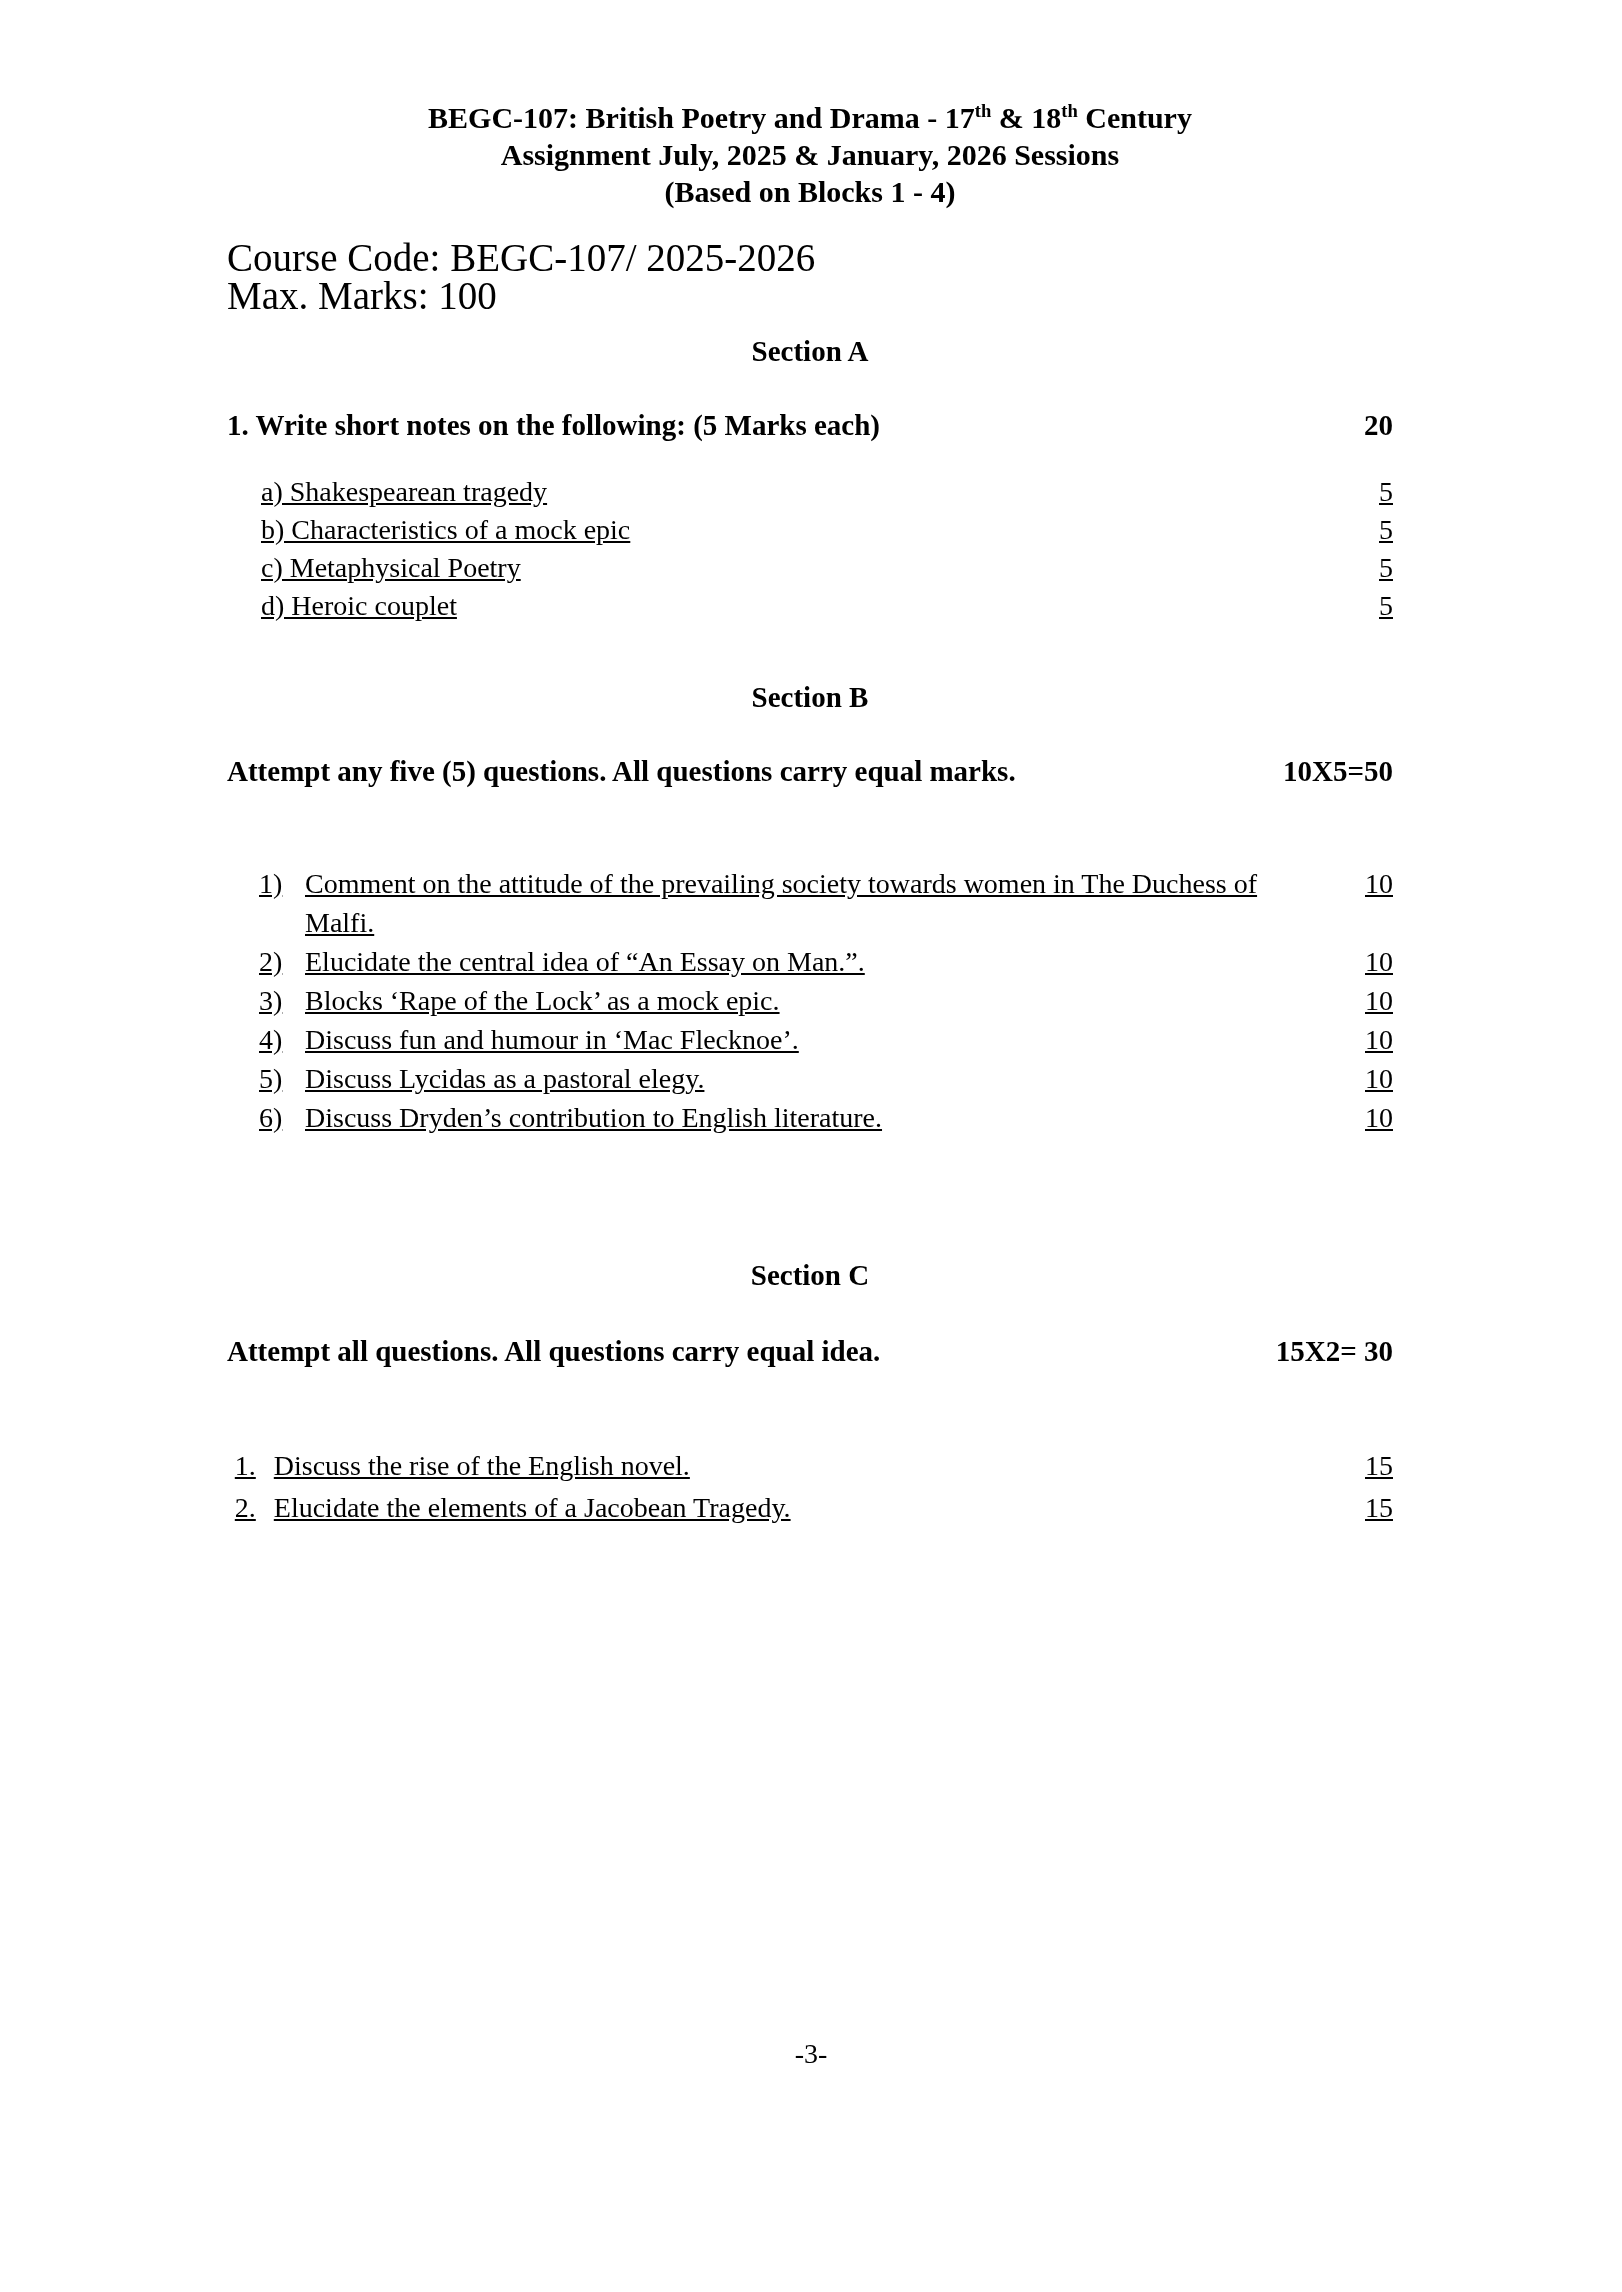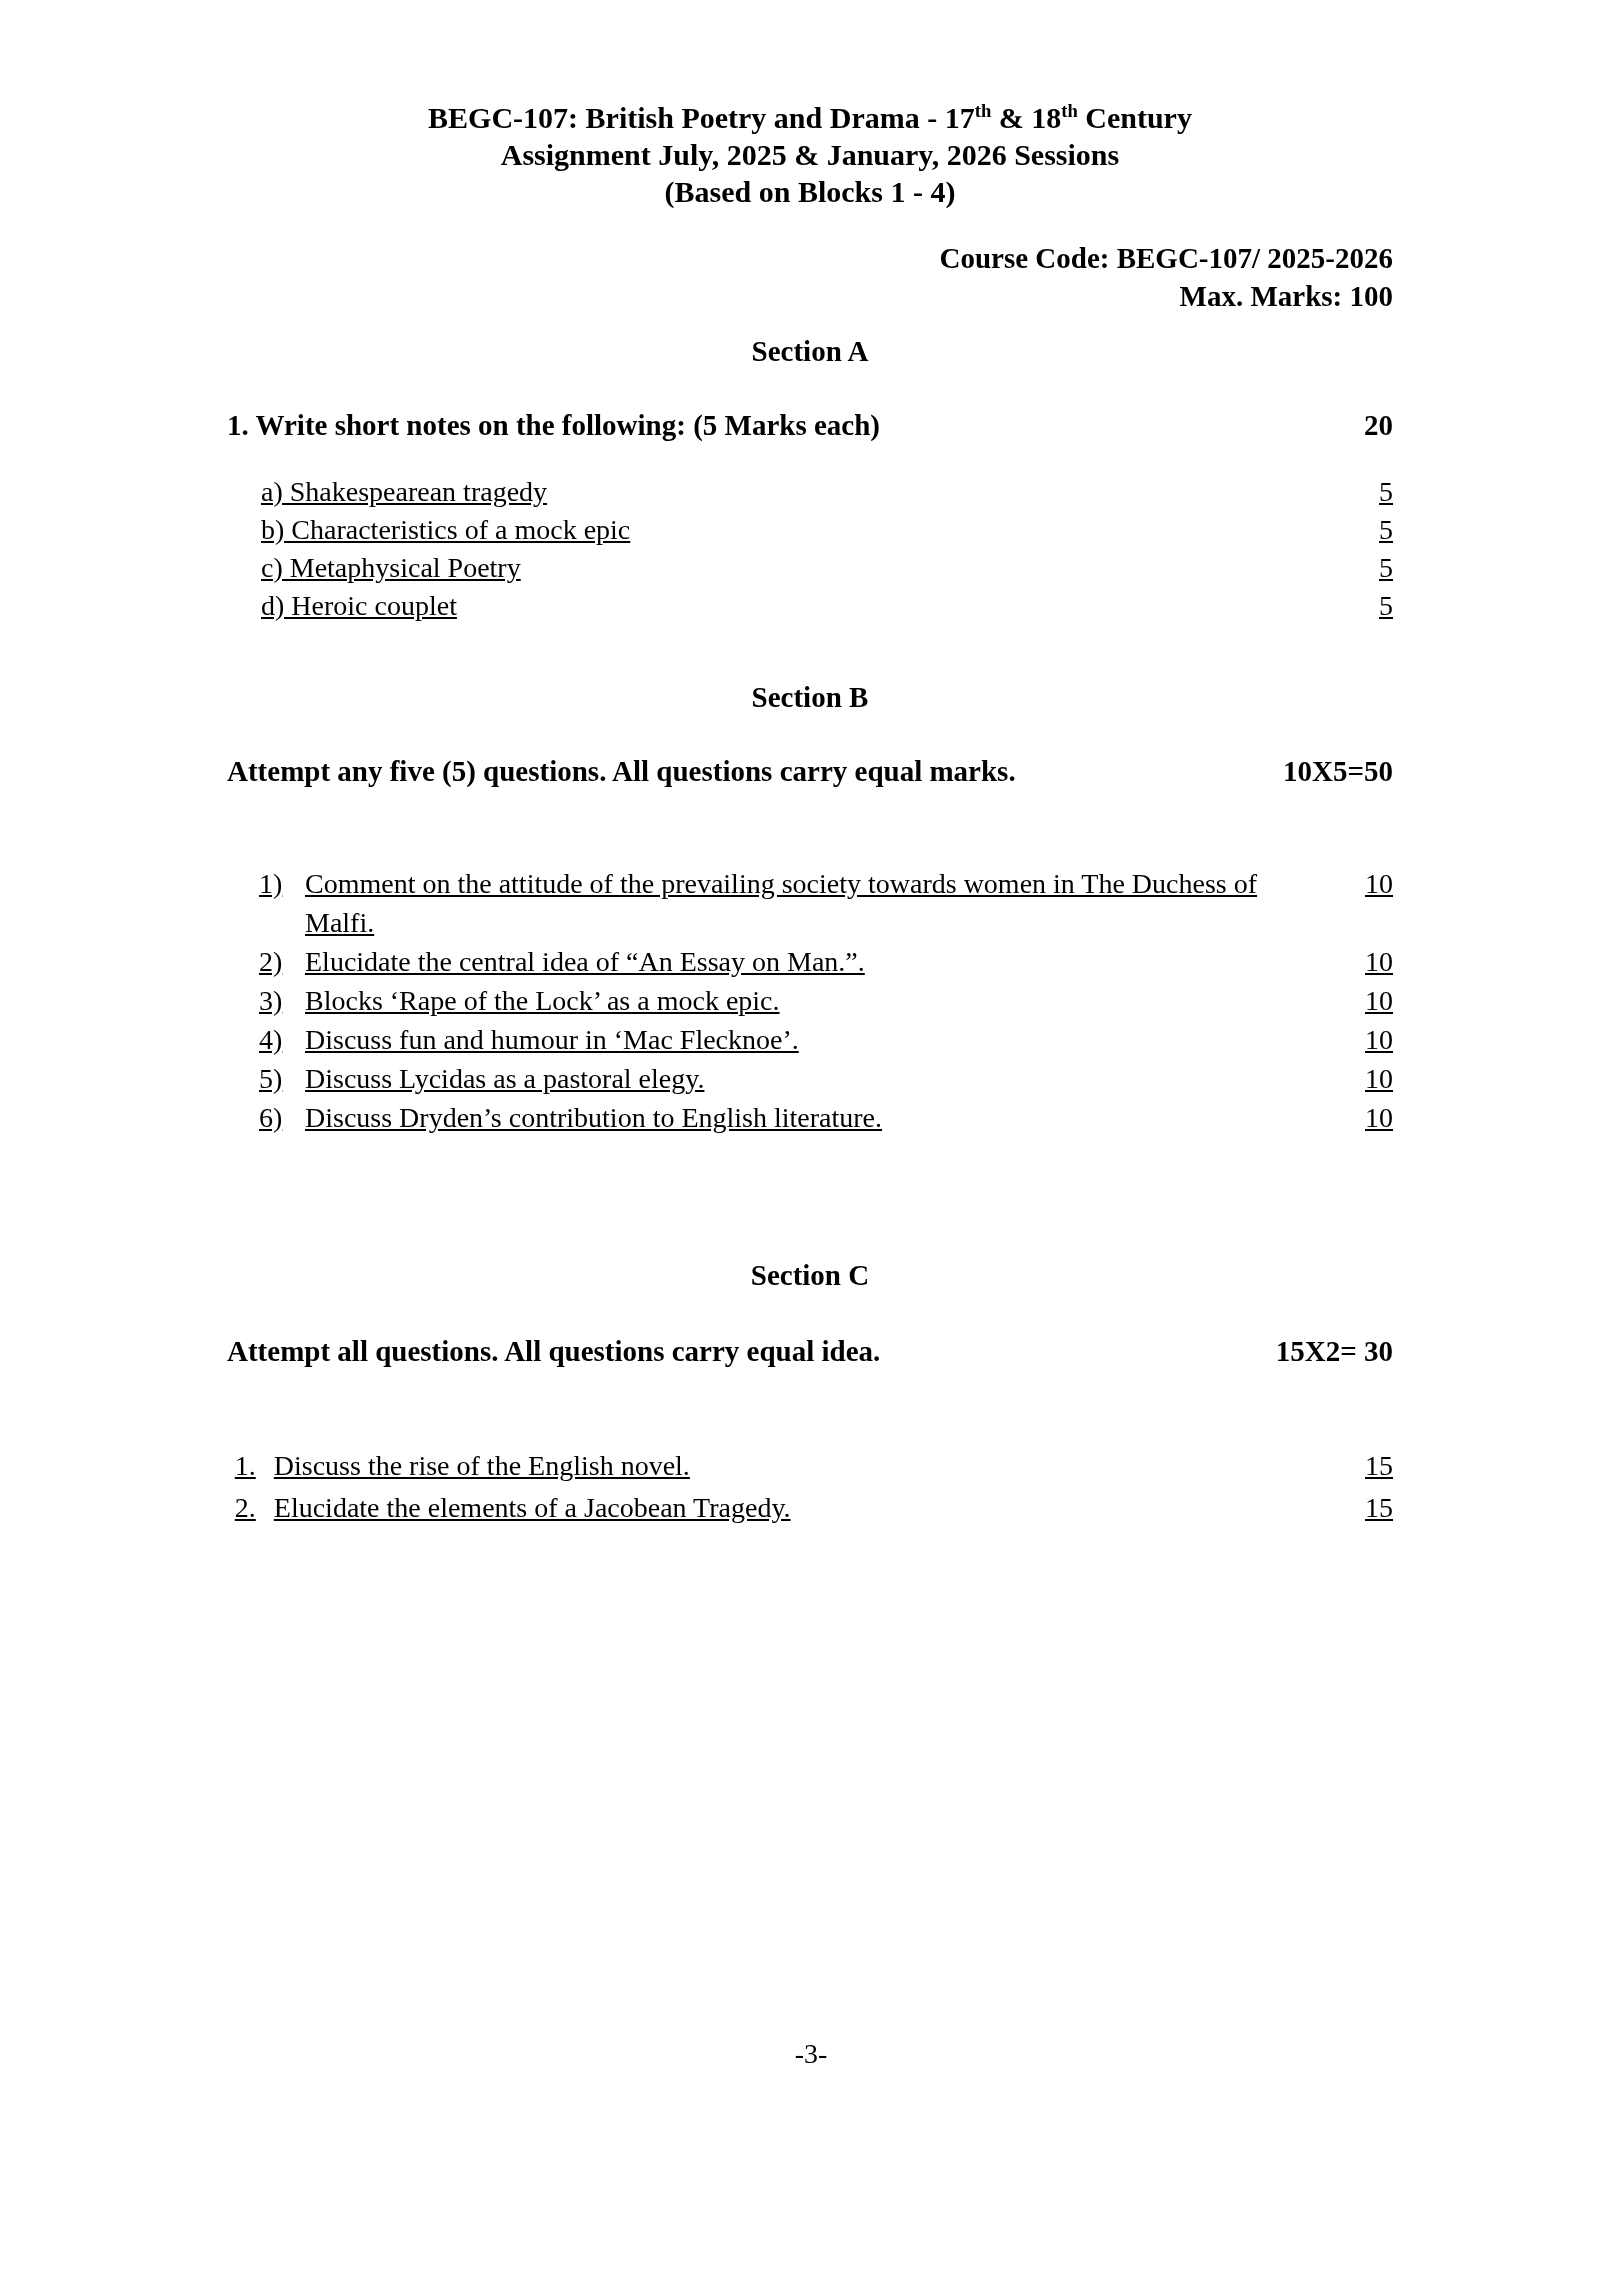--- a/index.html
+++ b/index.html
@@ -24,23 +24,22 @@
     font-size: 30px;
     line-height: 37px;
   }
   .doc-header sup {
     font-size: 0.62em;
     vertical-align: super;
     line-height: 0;
   }
   .meta-block {
     margin-top: 29px;
-    text-align: right;
-    font-weight: bold;
-    font-size: 29px;
+    font-weight: normal;
+    font-size: 39px;
     line-height: 38px;
   }
   .section-heading {
     text-align: center;
     font-weight: bold;
     font-size: 29px;
     line-height: 37px;
   }
   .heading-a { margin-top: 17.6px; }
   .heading-b { margin-top: 54px; }

